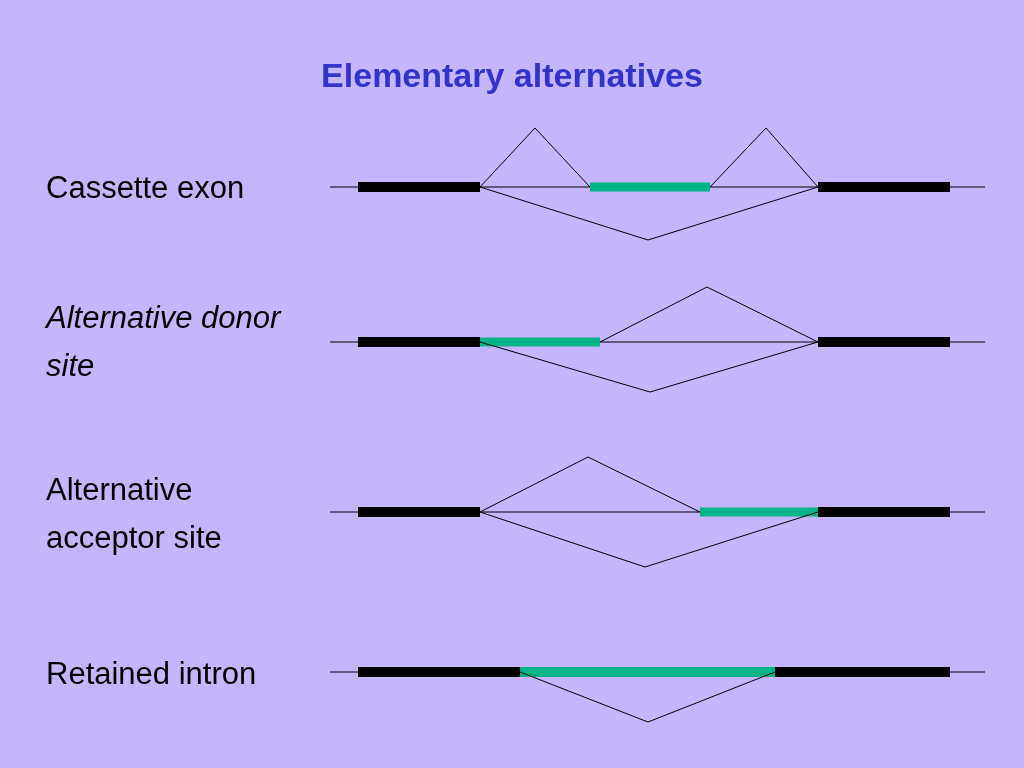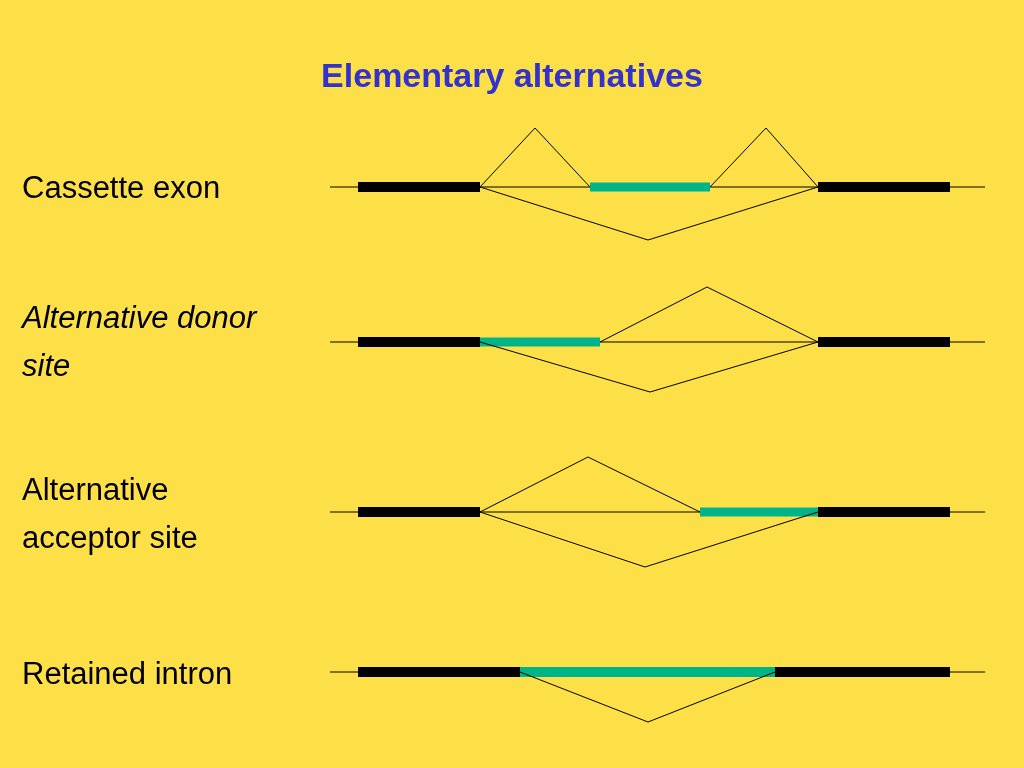--- a/index.html
+++ b/index.html
@@ -4,38 +4,38 @@
 <style>
   html, body {
     margin: 0;
     padding: 0;
     background: #ffffff;
   }
   .slide {
     position: relative;
     width: 1024px;
     height: 768px;
-    background: #fde047;
+    background: #c4b5fd;
     overflow: hidden;
     font-family: "Liberation Sans", sans-serif;
     color: #000000;
   }
   .slide-title {
     position: absolute;
     top: 56px;
     left: 0;
     width: 100%;
     text-align: center;
     font-size: 34px;
     font-weight: bold;
     color: #3333cc;
   }
   .row-label {
     position: absolute;
-    left: 22px;
+    left: 46px;
     width: 270px;
     font-size: 31px;
     line-height: 1.55;
     color: #000000;
   }
   .label-cassette { top: 164px; }
   .label-donor    { top: 294px; font-style: italic; }
   .label-acceptor { top: 466px; }
   .label-retained { top: 650px; }
   .diagram-svg {

